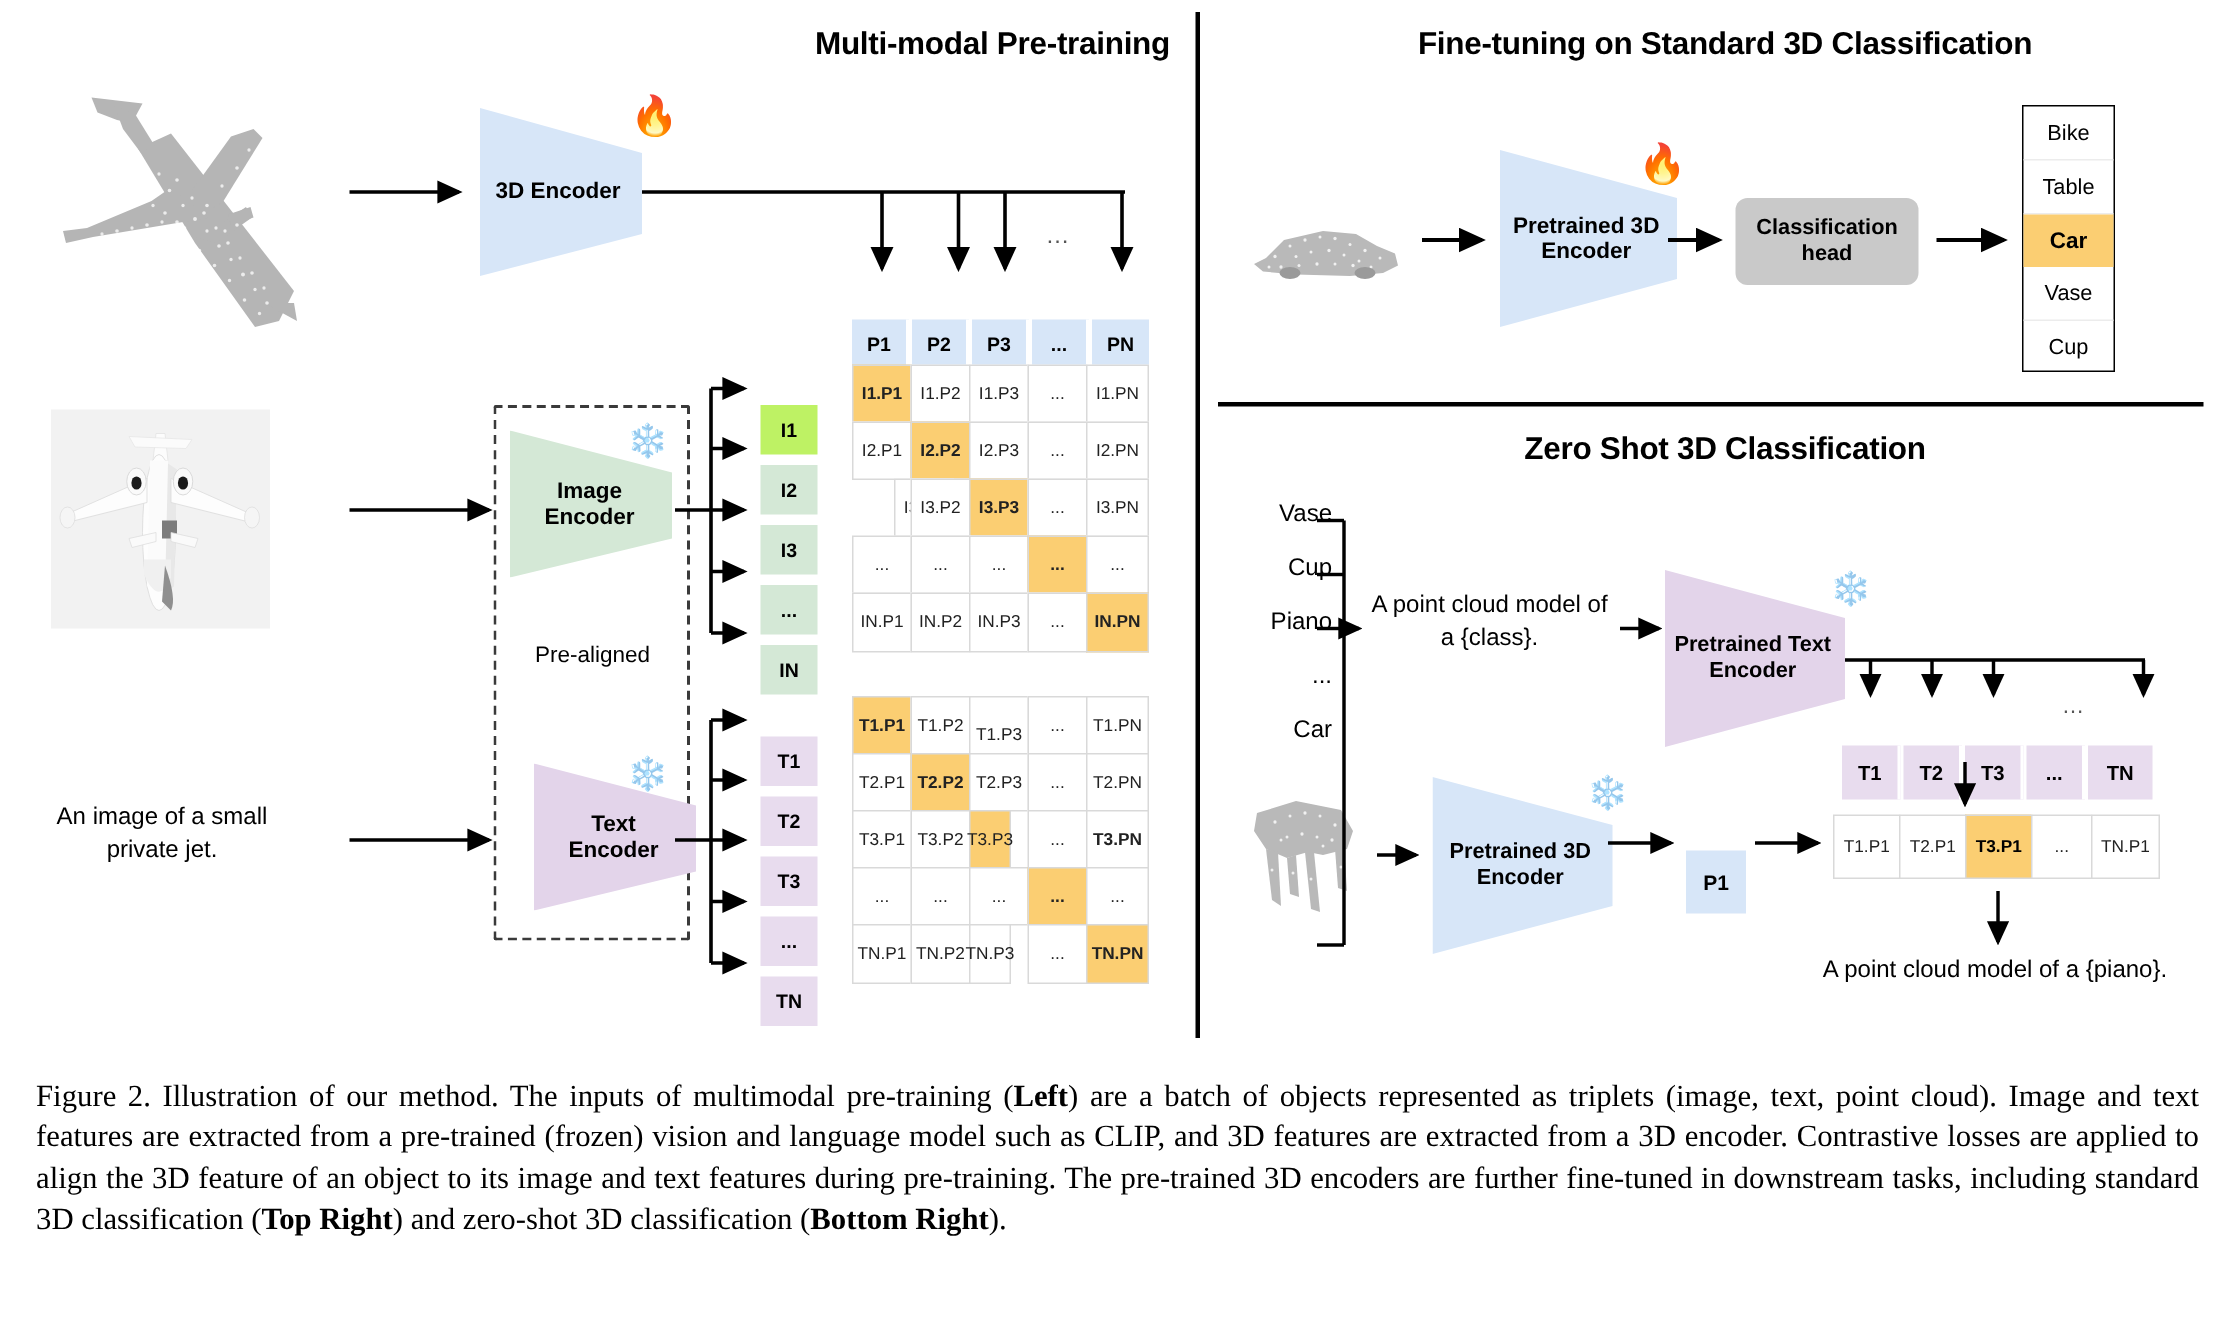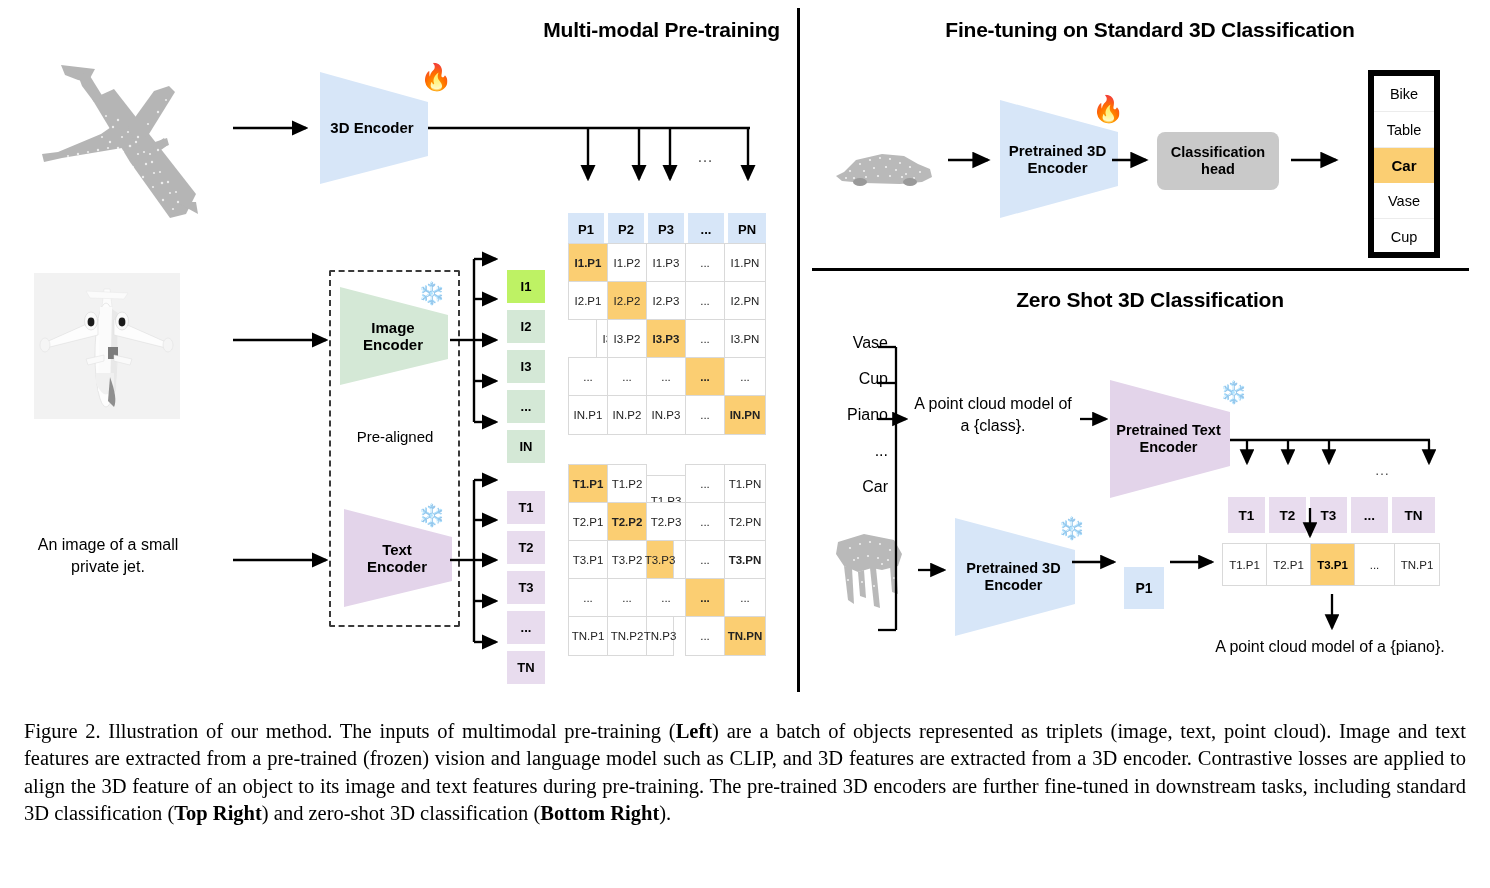--- a/index.html
+++ b/index.html
@@ -140,21 +140,21 @@
     <svg width="110" height="98" viewBox="0 0 110 98">
         <polygon points="0,0 108,28 108,72 0,98" fill="#d4e8d6"></polygon>
       </svg>
     <div class="lbl" style="font-size:15px;margin-left:-4px;">
       <span>Image</span><br>
       <span>Encoder</span>
     </div>
   </div>
   <div class="snow" style="left:418px;top:283px;">❄️</div>
 
-  <div class="trap" style="left:344px;top:509px;width:110px;height:98px;">
+  <div class="trap" style="left:356px;top:509px;width:110px;height:98px;">
     <svg width="110" height="98" viewBox="0 0 110 98">
         <polygon points="0,0 108,28 108,72 0,98" fill="#e3d4ea"></polygon>
       </svg>
     <div class="lbl" style="font-size:15px;margin-left:-4px;">
       <span>Text</span><br>
       <span>Encoder</span>
     </div>
   </div>
   <div class="snow" style="left:418px;top:505px;">❄️</div>
 
@@ -214,21 +214,21 @@
   </div>
 
   <div class="abs" style="left:568px;top:243px;width:198px;height:195px;">
     <div class="mcell" style="left:0px;top:0px;width:40px;height:39px;background:#fbce72;font-weight:bold;">I1.P1</div>
     <div class="mcell" style="left:39px;top:0px;width:40px;height:39px;">I1.P2</div>
     <div class="mcell" style="left:78px;top:0px;width:40px;height:39px;">I1.P3</div>
     <div class="mcell" style="left:117px;top:0px;width:40px;height:39px;">...</div>
     <div class="mcell" style="left:156px;top:0px;width:42px;height:39px;">I1.PN</div>
 
     <div class="mcell" style="left:0px;top:38px;width:40px;height:39px;">I2.P1</div>
-    <div class="mcell" style="left:39px;top:38px;width:40px;height:39px;background:#fbce72;font-weight:normal;">I2.P2</div>
+    <div class="mcell" style="left:39px;top:38px;width:40px;height:39px;background:#fbce72;font-weight:bold;">I2.P2</div>
     <div class="mcell" style="left:78px;top:38px;width:40px;height:39px;">I2.P3</div>
     <div class="mcell" style="left:117px;top:38px;width:40px;height:39px;">...</div>
     <div class="mcell" style="left:156px;top:38px;width:42px;height:39px;">I2.PN</div>
 
     <div class="mcell" style="left:0px;top:76px;width:40px;height:39px;margin-left:28px;">I3.P1</div>
     <div class="mcell" style="left:39px;top:76px;width:40px;height:39px;">I3.P2</div>
     <div class="mcell" style="left:78px;top:76px;width:40px;height:39px;background:#fbce72;font-weight:bold;">I3.P3</div>
     <div class="mcell" style="left:117px;top:76px;width:40px;height:39px;">...</div>
     <div class="mcell" style="left:156px;top:76px;width:42px;height:39px;">I3.PN</div>
 
@@ -249,21 +249,21 @@
     <div class="cellbox" style="left:0;top:0px;width:38px;height:33px;background:#e8dcee;">T1</div>
     <div class="cellbox" style="left:0;top:40px;width:38px;height:33px;background:#e8dcee;">T2</div>
     <div class="cellbox" style="left:0;top:80px;width:38px;height:33px;background:#e8dcee;">T3</div>
     <div class="cellbox" style="left:0;top:120px;width:38px;height:33px;background:#e8dcee;">...</div>
     <div class="cellbox" style="left:0;top:160px;width:38px;height:33px;background:#e8dcee;">TN</div>
   </div>
 
   <div class="abs" style="left:568px;top:464px;width:198px;height:195px;">
     <div class="mcell" style="left:0px;top:0px;width:40px;height:39px;background:#fbce72;font-weight:bold;">T1.P1</div>
     <div class="mcell" style="left:39px;top:0px;width:40px;height:39px;">T1.P2</div>
-    <div class="mcell" style="left:78px;top:11px;width:40px;height:52px;">T1.P3</div>
+    <div class="mcell" style="left:78px;top:0px;width:40px;height:52px;">T1.P3</div>
     <div class="mcell" style="left:117px;top:0px;width:40px;height:39px;">...</div>
     <div class="mcell" style="left:156px;top:0px;width:42px;height:39px;">T1.PN</div>
 
     <div class="mcell" style="left:0px;top:38px;width:40px;height:39px;">T2.P1</div>
     <div class="mcell" style="left:39px;top:38px;width:40px;height:39px;background:#fbce72;font-weight:bold;">T2.P2</div>
     <div class="mcell" style="left:78px;top:38px;width:40px;height:39px;">T2.P3</div>
     <div class="mcell" style="left:117px;top:38px;width:40px;height:39px;">...</div>
     <div class="mcell" style="left:156px;top:38px;width:42px;height:39px;">T2.PN</div>
 
     <div class="mcell" style="left:0px;top:76px;width:40px;height:39px;">T3.P1</div>
@@ -331,21 +331,21 @@
   <div class="flame" style="left:1092px;top:96px;">🔥</div>
 
   <div class="abs" style="left:1157px;top:132px;width:122px;height:58px;background:#c9c9c9;border-radius:8px;
               display:flex;align-items:center;justify-content:center;">
     <div style="font-size:14.5px;font-weight:bold;text-align:center;line-height:1.2;">
       <span>Classification</span><br>
       <span>head</span>
     </div>
   </div>
 
-  <div class="abs" style="left:1348px;top:70px;width:60px;height:176px;border:6px solid #000000;background:#fff;margin-left:20px;">
+  <div class="abs" style="left:1348px;top:70px;width:60px;height:176px;border:1px solid #000000;background:#fff;">
     <div style="height:35px;display:flex;align-items:center;justify-content:center;font-size:14.5px;border-bottom:1px solid #ececec;">Bike</div>
     <div style="height:35px;display:flex;align-items:center;justify-content:center;font-size:14.5px;border-bottom:1px solid #ececec;">Table</div>
     <div style="height:35px;display:flex;align-items:center;justify-content:center;font-size:15px;font-weight:bold;background:#fbce72;">Car</div>
     <div style="height:35px;display:flex;align-items:center;justify-content:center;font-size:14.5px;border-bottom:1px solid #ececec;">Vase</div>
     <div style="height:35px;display:flex;align-items:center;justify-content:center;font-size:14.5px;">Cup</div>
   </div>
 
   <svg class="lines" width="1490" height="700" style="left:0;top:0;">
     <defs>
       <marker id="ah2" markerWidth="7" markerHeight="7" refX="6" refY="3.2" orient="auto">

